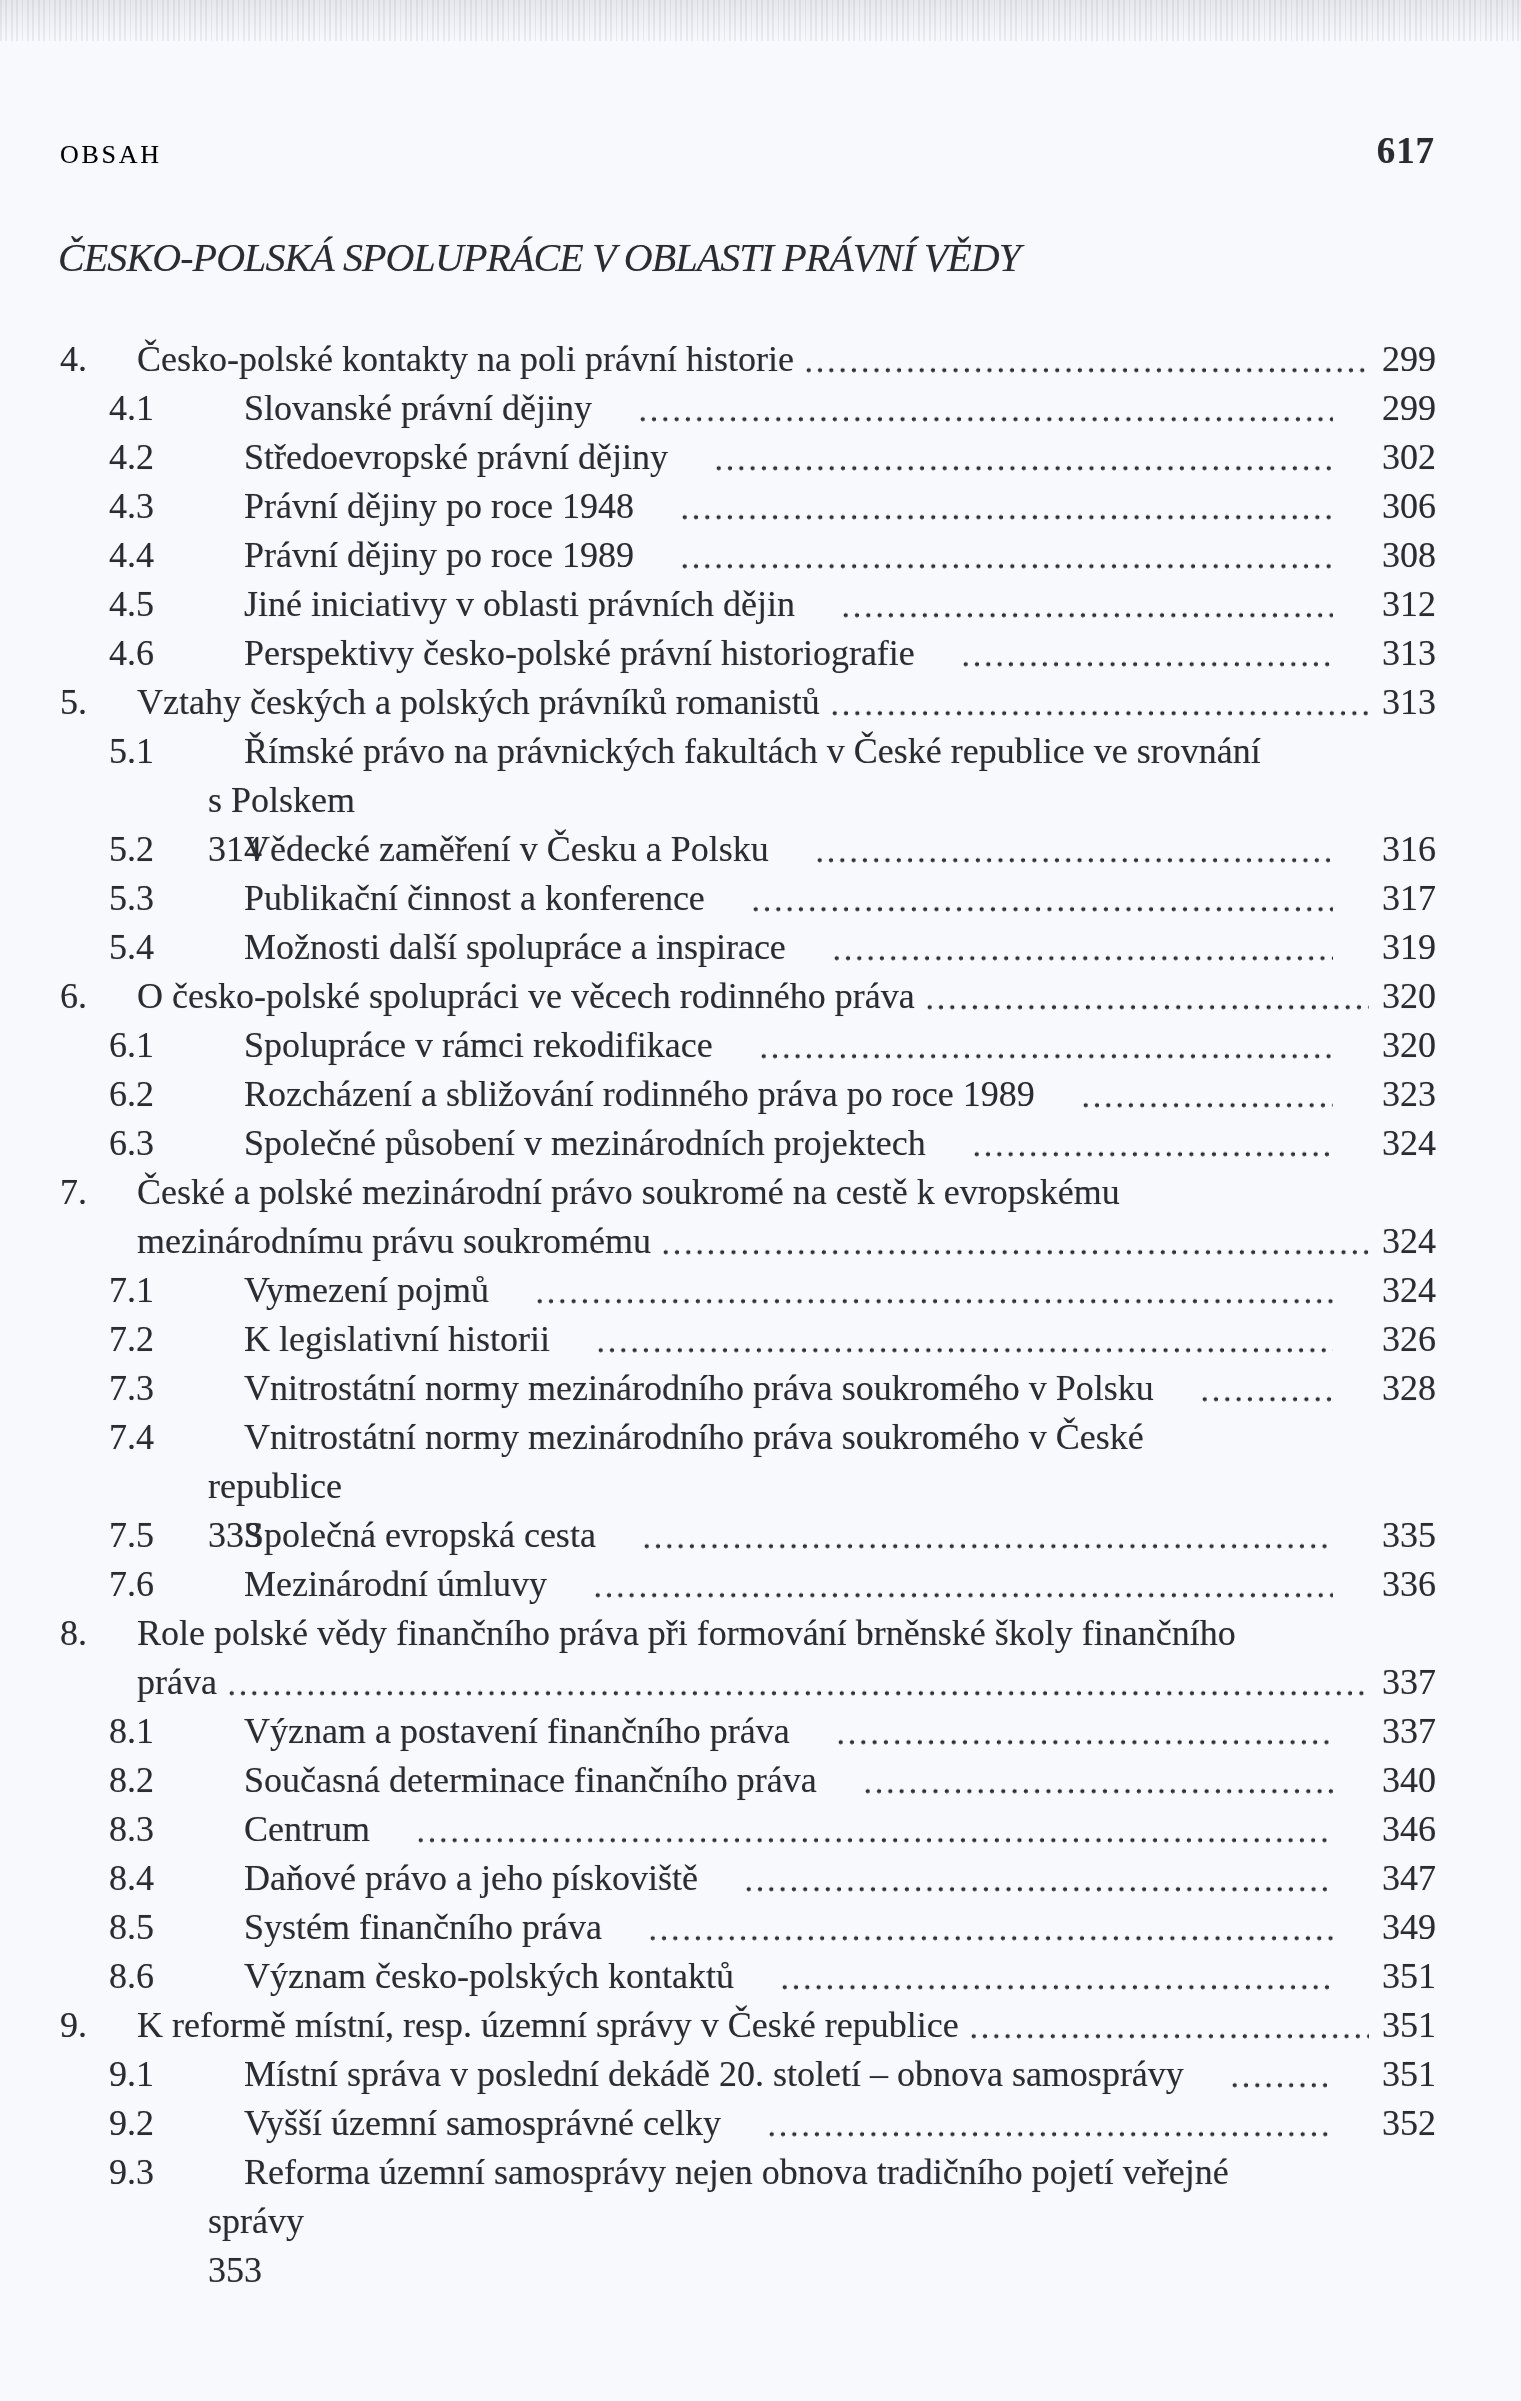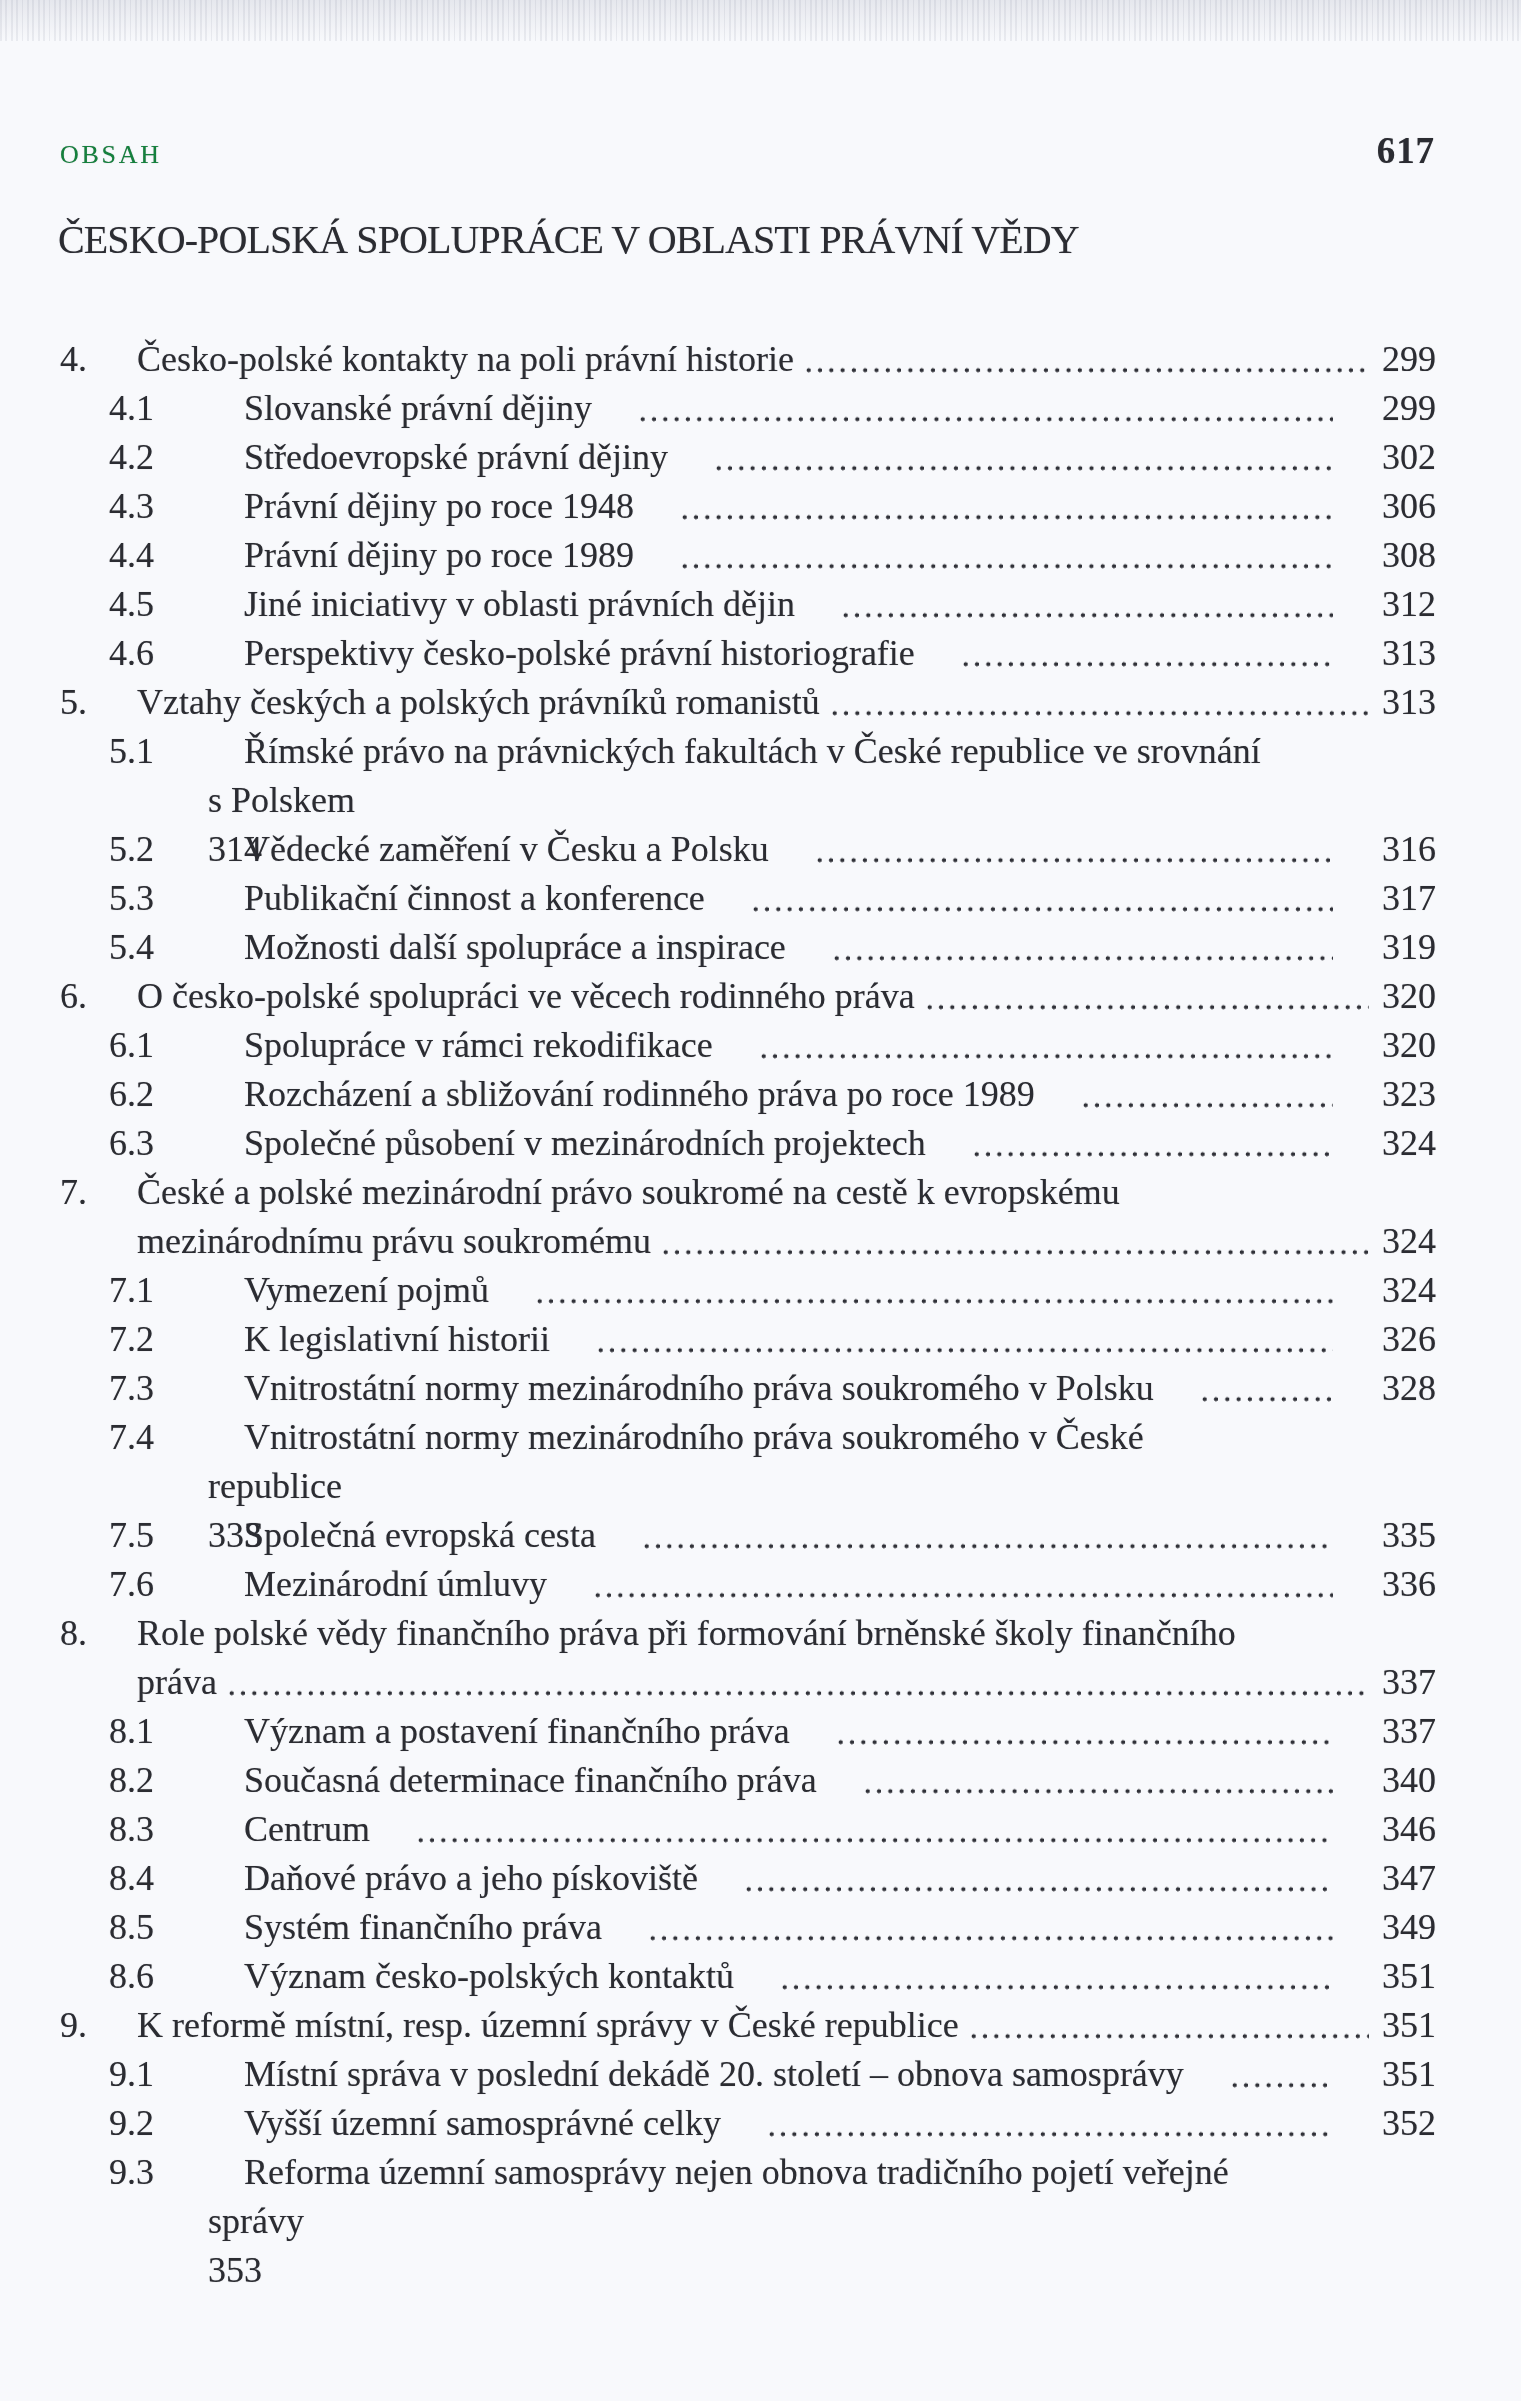--- a/index.html
+++ b/index.html
@@ -20,26 +20,26 @@
       linear-gradient(180deg, rgba(118,124,148,.14), rgba(118,124,148,0));
     pointer-events:none;
   }
   .ink{ text-shadow:0 0 0.9px rgba(43,44,50,.38); }
 
   .header{
     position:absolute;left:60px;right:86px;top:132px;
     display:flex;justify-content:space-between;align-items:baseline;
     line-height:1;
   }
-  .running{ font-size:26px;letter-spacing:2.7px; color:#15803d; }
+  .running{ font-size:26px;letter-spacing:2.7px; color:#000000; }
   .folio{ font-size:37px;font-weight:700;letter-spacing:0.9px;text-align:center; }
 
   .title{
-    position:absolute;left:58px;top:216px;
-    font-size:40px;letter-spacing:-0.9px;white-space:nowrap;
+    position:absolute;left:58px;top:234px;
+    font-size:40px;letter-spacing:-0.9px;white-space:nowrap;font-style:italic;
   }
 
   .toc{
     position:absolute;left:60px;top:335px;width:1376px;
   }
   .row{
     display:flex;align-items:baseline;
     height:49px;line-height:49px;
     font-size:36px;white-space:nowrap;
   }

